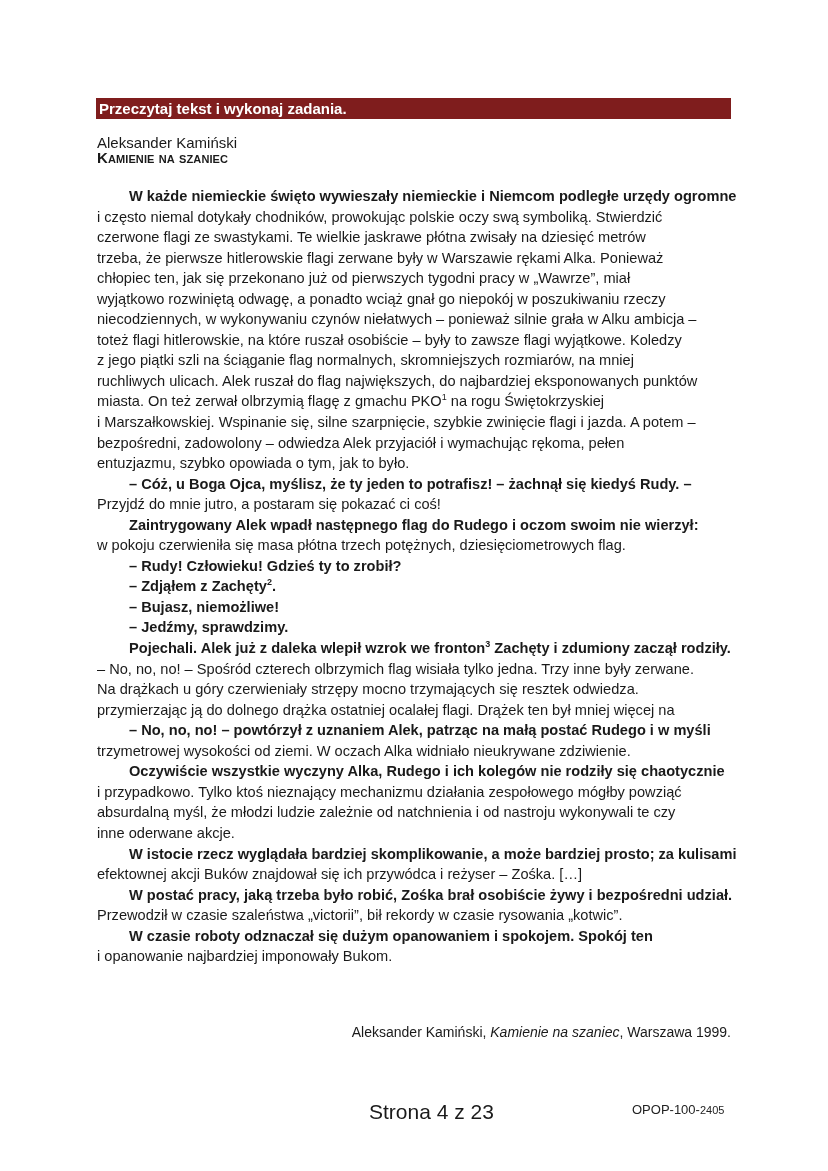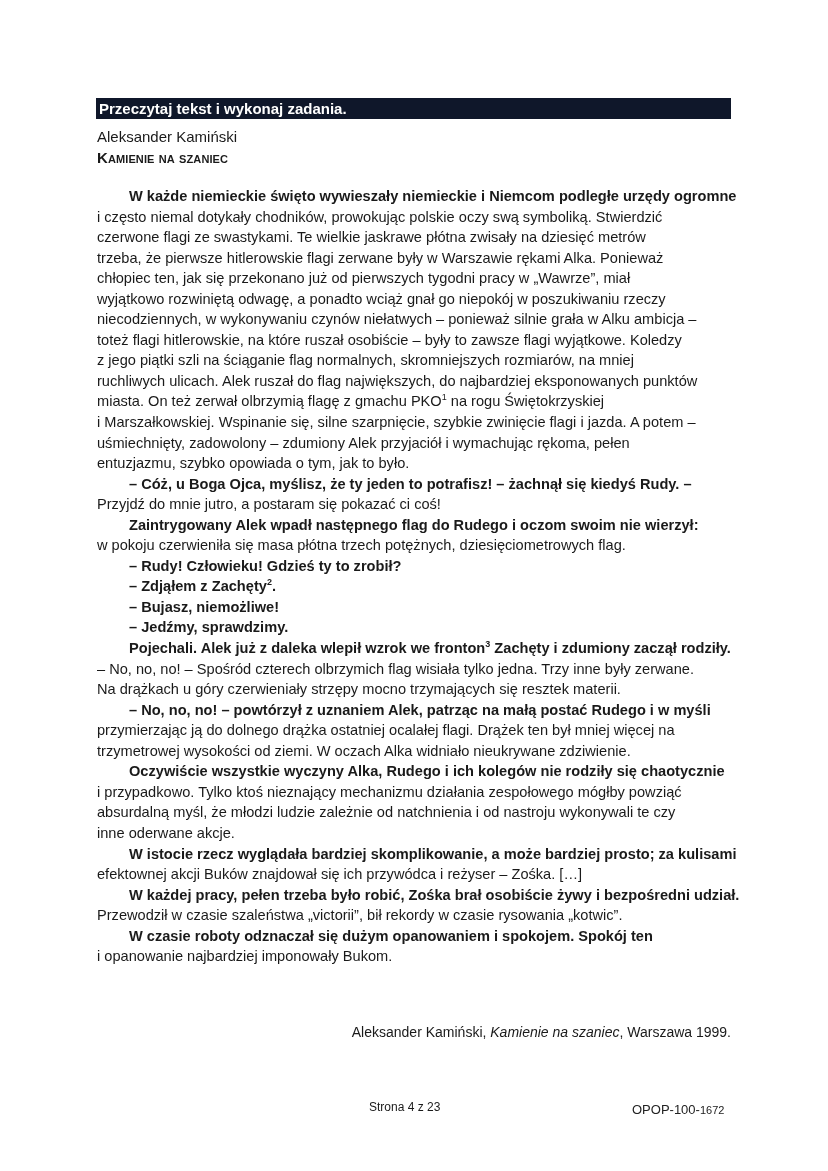--- a/index.html
+++ b/index.html
@@ -1,32 +1,32 @@
 <!DOCTYPE html>
 <html><head>
 <meta charset="utf-8">
 <style>
   html, body { margin: 0; padding: 0; background: #ffffff; }
   body { width: 828px; height: 1171px; position: relative; overflow: hidden;
          font-family: "Liberation Sans", sans-serif; color: #1a1a1a; }
   .page { position: absolute; left: 0; top: 0; width: 828px; height: 1171px; }
   .task-bar { position: absolute; left: 96px; top: 98px; width: 635px; height: 21px;
-              background: #0f172a; color: #fff; font-weight: bold; font-size: 15px;
+              background: #7f1d1d; color: #fff; font-weight: bold; font-size: 15px;
               line-height: 21px; padding-left: 3px; box-sizing: border-box; }
-  .author { position: absolute; left: 97px; top: 127px; font-size: 15px; line-height: 20px; }
+  .author { position: absolute; left: 97px; top: 133px; font-size: 15px; line-height: 20px; }
   .title { position: absolute; left: 97px; top: 148px; font-size: 15px; line-height: 20px;
            font-weight: bold; font-variant: small-caps; letter-spacing: 0.1px; }
   .body-text { position: absolute; left: 97px; top: 186px; width: 640px;
                font-size: 14.6px; line-height: 20.55px; }
   .line { display: block; white-space: nowrap; }
   .indent { padding-left: 32px; font-weight: bold; }
   sup { font-size: 9px; line-height: 0; vertical-align: 6px; }
   .source { position: absolute; right: 97px; top: 1024px; font-size: 14px; line-height: 16px; }
   .source i { font-style: italic; }
-  .footer-page { position: absolute; left: 369px; top: 1100px; font-size: 12px; }
+  .footer-page { position: absolute; left: 369px; top: 1100px; font-size: 21px; }
   .footer-code { position: absolute; left: 632px; top: 1102px; font-size: 13px; color: #222; }
   .footer-code .small { font-size: 11px; }
 </style>
 </head>
 <body>
 
 <div class="page">
   <div class="task-bar">Przeczytaj tekst i wykonaj zadania.</div>
   <div class="author">Aleksander Kamiński</div>
   <div class="title">Kamienie na szaniec</div>
@@ -37,47 +37,47 @@
       <span class="line"><span>czerwone flagi ze swastykami. Te wielkie jaskrawe płótna zwisały na dziesięć metrów</span></span>
       <span class="line"><span>trzeba, że pierwsze hitlerowskie flagi zerwane były w Warszawie rękami Alka. Ponieważ</span></span>
       <span class="line"><span>chłopiec ten, jak się przekonano już od pierwszych tygodni pracy w „Wawrze”, miał</span></span>
       <span class="line"><span>wyjątkowo rozwiniętą odwagę, a ponadto wciąż gnał go niepokój w poszukiwaniu rzeczy</span></span>
       <span class="line"><span>niecodziennych, w wykonywaniu czynów niełatwych – ponieważ silnie grała w Alku ambicja –</span></span>
       <span class="line"><span>toteż flagi hitlerowskie, na które ruszał osobiście – były to zawsze flagi wyjątkowe. Koledzy</span></span>
       <span class="line"><span>z jego piątki szli na ściąganie flag normalnych, skromniejszych rozmiarów, na mniej</span></span>
       <span class="line"><span>ruchliwych ulicach. Alek ruszał do flag największych, do najbardziej eksponowanych punktów</span></span>
       <span class="line"><span>miasta. On też zerwał olbrzymią flagę z gmachu PKO</span><sup>1</sup><span> na rogu Świętokrzyskiej</span></span>
       <span class="line"><span>i Marszałkowskiej. Wspinanie się, silne szarpnięcie, szybkie zwinięcie flagi i jazda. A potem –</span></span>
-      <span class="line"><span>uśmiechnięty, zadowolony – zdumiony Alek przyjaciół i wymachując rękoma, pełen</span></span>
+      <span class="line"><span>bezpośredni, zadowolony – odwiedza Alek przyjaciół i wymachując rękoma, pełen</span></span>
       <span class="line"><span>entuzjazmu, szybko opowiada o tym, jak to było.</span></span>
       <span class="line indent"><span>– Cóż, u Boga Ojca, myślisz, że ty jeden to potrafisz! – żachnął się kiedyś Rudy. –</span></span>
       <span class="line"><span>Przyjdź do mnie jutro, a postaram się pokazać ci coś!</span></span>
       <span class="line indent"><span>Zaintrygowany Alek wpadł następnego flag do Rudego i oczom swoim nie wierzył:</span></span>
       <span class="line"><span>w pokoju czerwieniła się masa płótna trzech potężnych, dziesięciometrowych flag.</span></span>
       <span class="line indent"><span>– Rudy! Człowieku! Gdzieś ty to zrobił?</span></span>
       <span class="line indent"><span>– Zdjąłem z Zachęty</span><sup>2</sup><span>.</span></span>
       <span class="line indent"><span>– Bujasz, niemożliwe!</span></span>
       <span class="line indent"><span>– Jedźmy, sprawdzimy.</span></span>
       <span class="line indent"><span>Pojechali. Alek już z daleka wlepił wzrok we fronton</span><sup>3</sup><span> Zachęty i zdumiony zaczął rodziły.</span></span>
       <span class="line"><span>– No, no, no! – Spośród czterech olbrzymich flag wisiała tylko jedna. Trzy inne były zerwane.</span></span>
-      <span class="line"><span>Na drążkach u góry czerwieniały strzępy mocno trzymających się resztek materii.</span></span>
+      <span class="line"><span>Na drążkach u góry czerwieniały strzępy mocno trzymających się resztek odwiedza.</span></span>
+      <span class="line"><span>przymierzając ją do dolnego drążka ostatniej ocalałej flagi. Drążek ten był mniej więcej na</span></span>
       <span class="line indent"><span>– No, no, no! – powtórzył z uznaniem Alek, patrząc na małą postać Rudego i w myśli</span></span>
-      <span class="line"><span>przymierzając ją do dolnego drążka ostatniej ocalałej flagi. Drążek ten był mniej więcej na</span></span>
       <span class="line"><span>trzymetrowej wysokości od ziemi. W oczach Alka widniało nieukrywane zdziwienie.</span></span>
       <span class="line indent"><span>Oczywiście wszystkie wyczyny Alka, Rudego i ich kolegów nie rodziły się chaotycznie</span></span>
       <span class="line"><span>i przypadkowo. Tylko ktoś nieznający mechanizmu działania zespołowego mógłby powziąć</span></span>
       <span class="line"><span>absurdalną myśl, że młodzi ludzie zależnie od natchnienia i od nastroju wykonywali te czy</span></span>
       <span class="line"><span>inne oderwane akcje.</span></span>
       <span class="line indent"><span>W istocie rzecz wyglądała bardziej skomplikowanie, a może bardziej prosto; za kulisami</span></span>
       <span class="line"><span>efektownej akcji Buków znajdował się ich przywódca i reżyser – Zośka. […]</span></span>
-      <span class="line indent"><span>W każdej pracy, pełen trzeba było robić, Zośka brał osobiście żywy i bezpośredni udział.</span></span>
+      <span class="line indent"><span>W postać pracy, jaką trzeba było robić, Zośka brał osobiście żywy i bezpośredni udział.</span></span>
       <span class="line"><span>Przewodził w czasie szaleństwa „victorii”, bił rekordy w czasie rysowania „kotwic”.</span></span>
       <span class="line indent"><span>W czasie roboty odznaczał się dużym opanowaniem i spokojem. Spokój ten</span></span>
       <span class="line"><span>i opanowanie najbardziej imponowały Bukom.</span></span>
     </div>
 
   <div class="source">
     <span>Aleksander Kamiński, </span><i>Kamienie na szaniec</i><span>, Warszawa 1999.</span>
   </div>
 
   <div class="footer-page">Strona 4 z 23</div>
-  <div class="footer-code"><span>OPOP-100-</span><span class="small">1672</span></div>
+  <div class="footer-code"><span>OPOP-100-</span><span class="small">2405</span></div>
 </div>
 
 </body></html>

